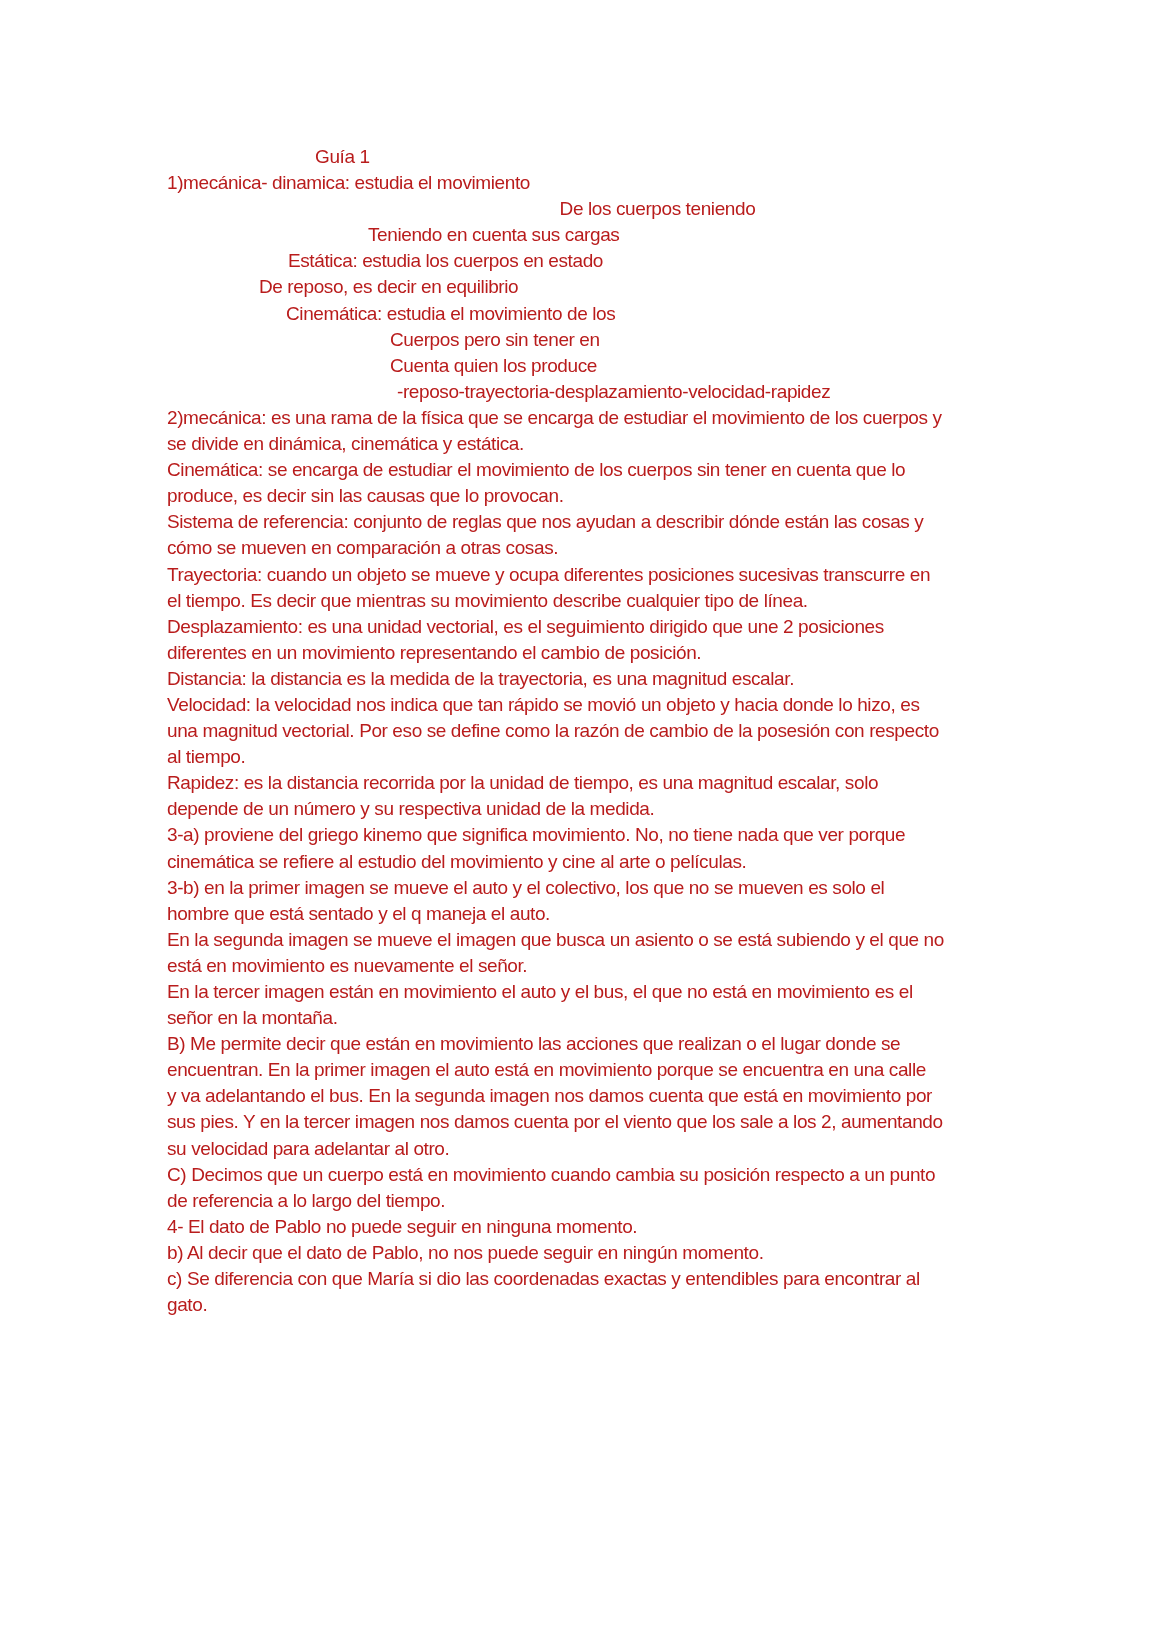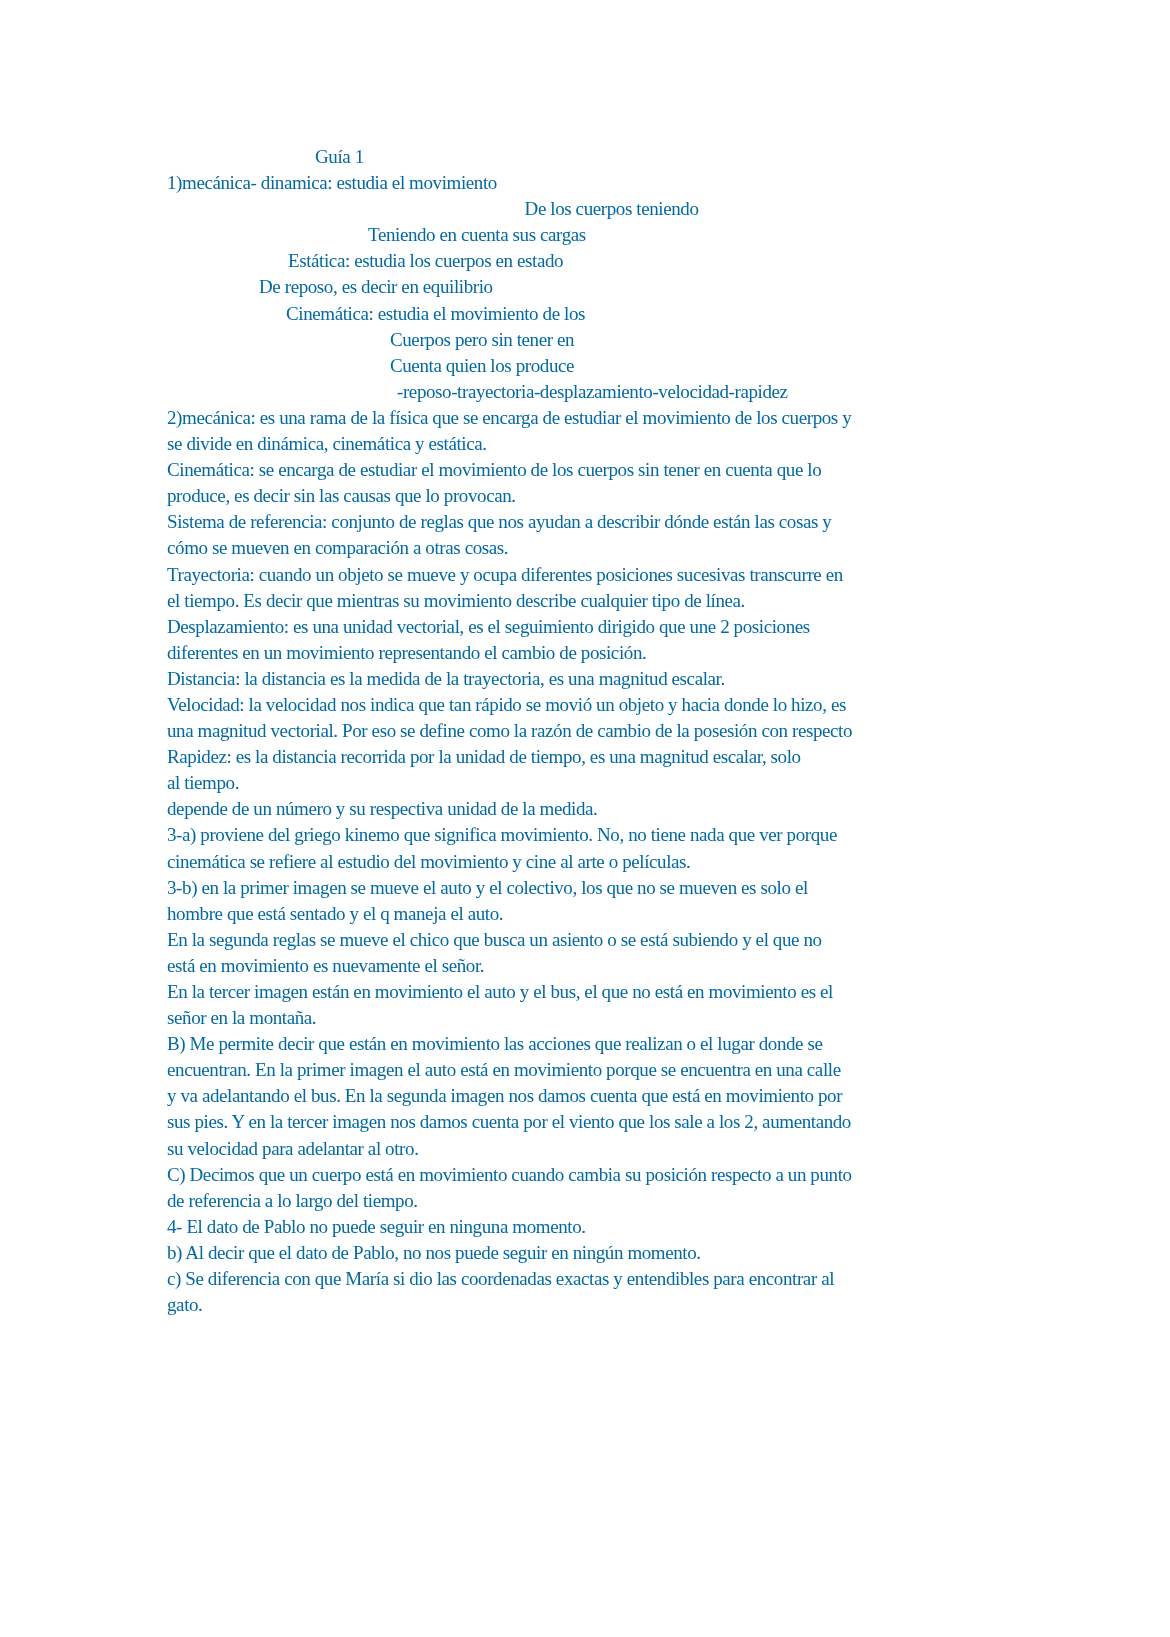--- a/index.html
+++ b/index.html
@@ -17,22 +17,22 @@
     position: absolute;
     top: 0; left: 0;
     width: 1170px;
     height: 1637px;
     background: #ffffff;
   }
   .doc {
     position: absolute;
     top: 0; left: 0;
     padding: 144px 0 0 167px;
-    color: #0369a1;
-    font-family: Liberation Serif, serif;
+    color: #b91c1c;
+    font-family: Liberation Sans, sans-serif;
     font-size: 19px;
     line-height: 26.1px;
     letter-spacing: -0.4px;
   }
   .line {
     white-space: nowrap;
     height: 26.1px;
   }
   
   .ind-title   { margin-left: 148px; }
@@ -66,28 +66,28 @@
     <div class="line">produce, es decir sin las causas que lo provocan.</div>
     <div class="line">Sistema de referencia: conjunto de reglas que nos ayudan a describir dónde están las cosas y</div>
     <div class="line">cómo se mueven en comparación a otras cosas.</div>
     <div class="line">Trayectoria: cuando un objeto se mueve y ocupa diferentes posiciones sucesivas transcurre en</div>
     <div class="line">el tiempo. Es decir que mientras su movimiento describe cualquier tipo de línea.</div>
     <div class="line">Desplazamiento: es una unidad vectorial, es el seguimiento dirigido que une 2 posiciones</div>
     <div class="line">diferentes en un movimiento representando el cambio de posición.</div>
     <div class="line">Distancia: la distancia es la medida de la trayectoria, es una magnitud escalar.</div>
     <div class="line">Velocidad: la velocidad nos indica que tan rápido se movió un objeto y hacia donde lo hizo, es</div>
     <div class="line">una magnitud vectorial. Por eso se define como la razón de cambio de la posesión con respecto</div>
+    <div class="line">al tiempo.</div>
     <div class="line">Rapidez: es la distancia recorrida por la unidad de tiempo, es una magnitud escalar, solo</div>
-    <div class="line">al tiempo.</div>
     <div class="line">depende de un número y su respectiva unidad de la medida.</div>
     <div class="line">3-a) proviene del griego kinemo que significa movimiento. No, no tiene nada que ver porque</div>
     <div class="line">cinemática se refiere al estudio del movimiento y cine al arte o películas.</div>
     <div class="line">3-b) en la primer imagen se mueve el auto y el colectivo, los que no se mueven es solo el</div>
     <div class="line">hombre que está sentado y el q maneja el auto.</div>
-    <div class="line">En la segunda reglas se mueve el chico que busca un asiento o se está subiendo y el que no</div>
+    <div class="line">En la segunda imagen se mueve el imagen que busca un asiento o se está subiendo y el que no</div>
     <div class="line">está en movimiento es nuevamente el señor.</div>
     <div class="line">En la tercer imagen están en movimiento el auto y el bus, el que no está en movimiento es el</div>
     <div class="line">señor en la montaña.</div>
     <div class="line">B) Me permite decir que están en movimiento las acciones que realizan o el lugar donde se</div>
     <div class="line">encuentran. En la primer imagen el auto está en movimiento porque se encuentra en una calle</div>
     <div class="line">y va adelantando el bus. En la segunda imagen nos damos cuenta que está en movimiento por</div>
     <div class="line">sus pies. Y en la tercer imagen nos damos cuenta por el viento que los sale a los 2, aumentando</div>
     <div class="line">su velocidad para adelantar al otro.</div>
     <div class="line">C) Decimos que un cuerpo está en movimiento cuando cambia su posición respecto a un punto</div>
     <div class="line">de referencia a lo largo del tiempo.</div>

